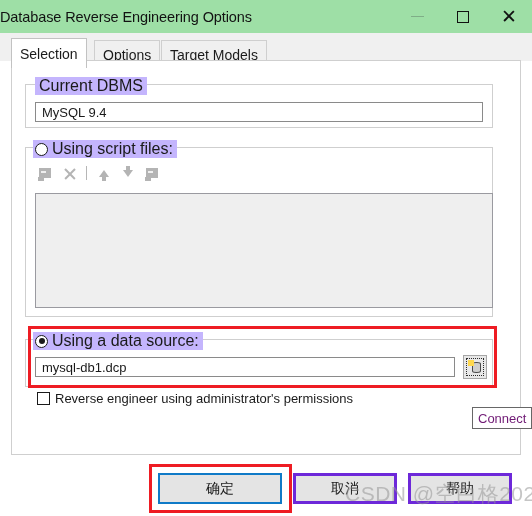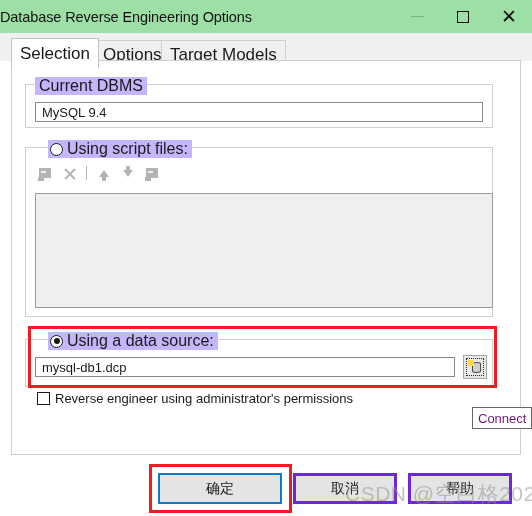--- a/index.html
+++ b/index.html
@@ -56,21 +56,21 @@
     background: #f0f0f0;
   }
   .tab {
     position: absolute;
     top: 7px;
     height: 28px;
     box-sizing: border-box;
     border: 1px solid #cfcfcf;
     border-bottom: none;
     background: #f0f0f0;
-    font-size: 17px;
+    font-size: 14px;
     color: #1a1a1a;
     display: flex;
     align-items: center;
     justify-content: center;
     padding: 0 8px;
     white-space: nowrap;
   }
   .tab.active {
     background: #ffffff;
     border-color: #c2c2c2;
@@ -102,21 +102,21 @@
     position: absolute;
     top: -8px;
     left: 9px;
     background: #c4b5fd;
     padding: 0 4px;
     font-size: 16px;
     color: #1a1a1a;
     white-space: nowrap;
   }
   .group-title.with-radio {
-    left: 22px;
+    left: 7px;
     padding: 0 4px 0 2px;
     display: flex;
     align-items: center;
     gap: 4px;
   }
 
   #grp-dbms  { left: 25px;  top: 84px;  width: 468px; height: 44px; }
   #grp-script{ left: 25px;  top: 147px; width: 468px; height: 170px; }
   #grp-source{ left: 25px;  top: 339px; width: 468px; height: 48px; }
 

